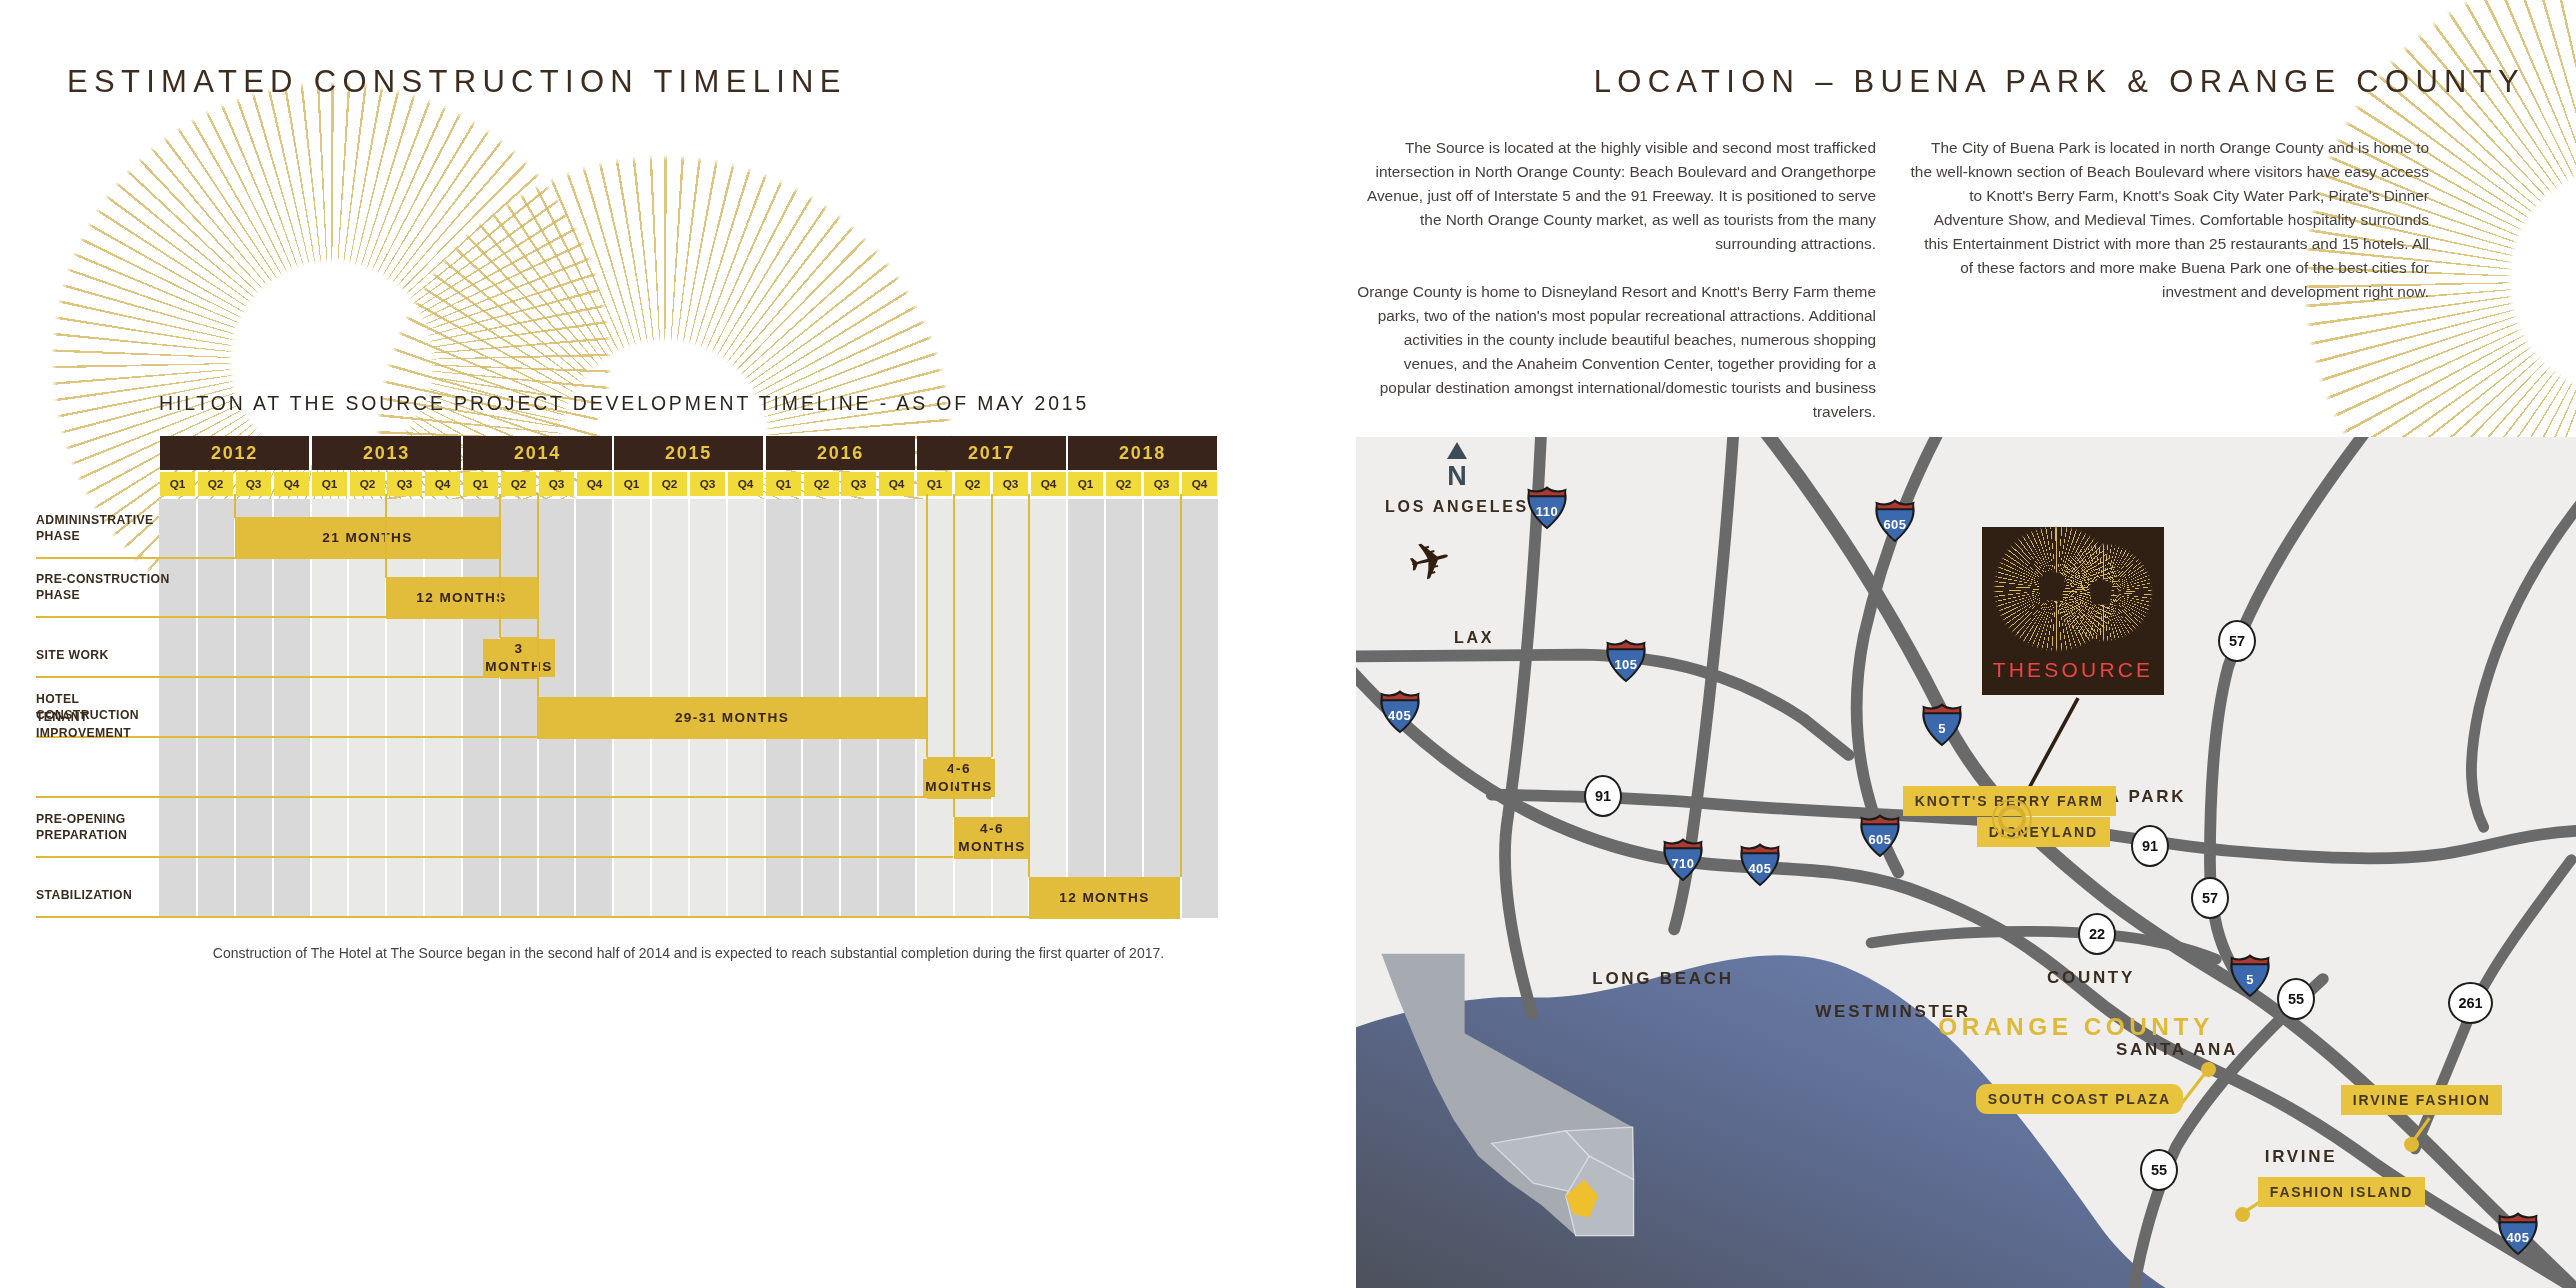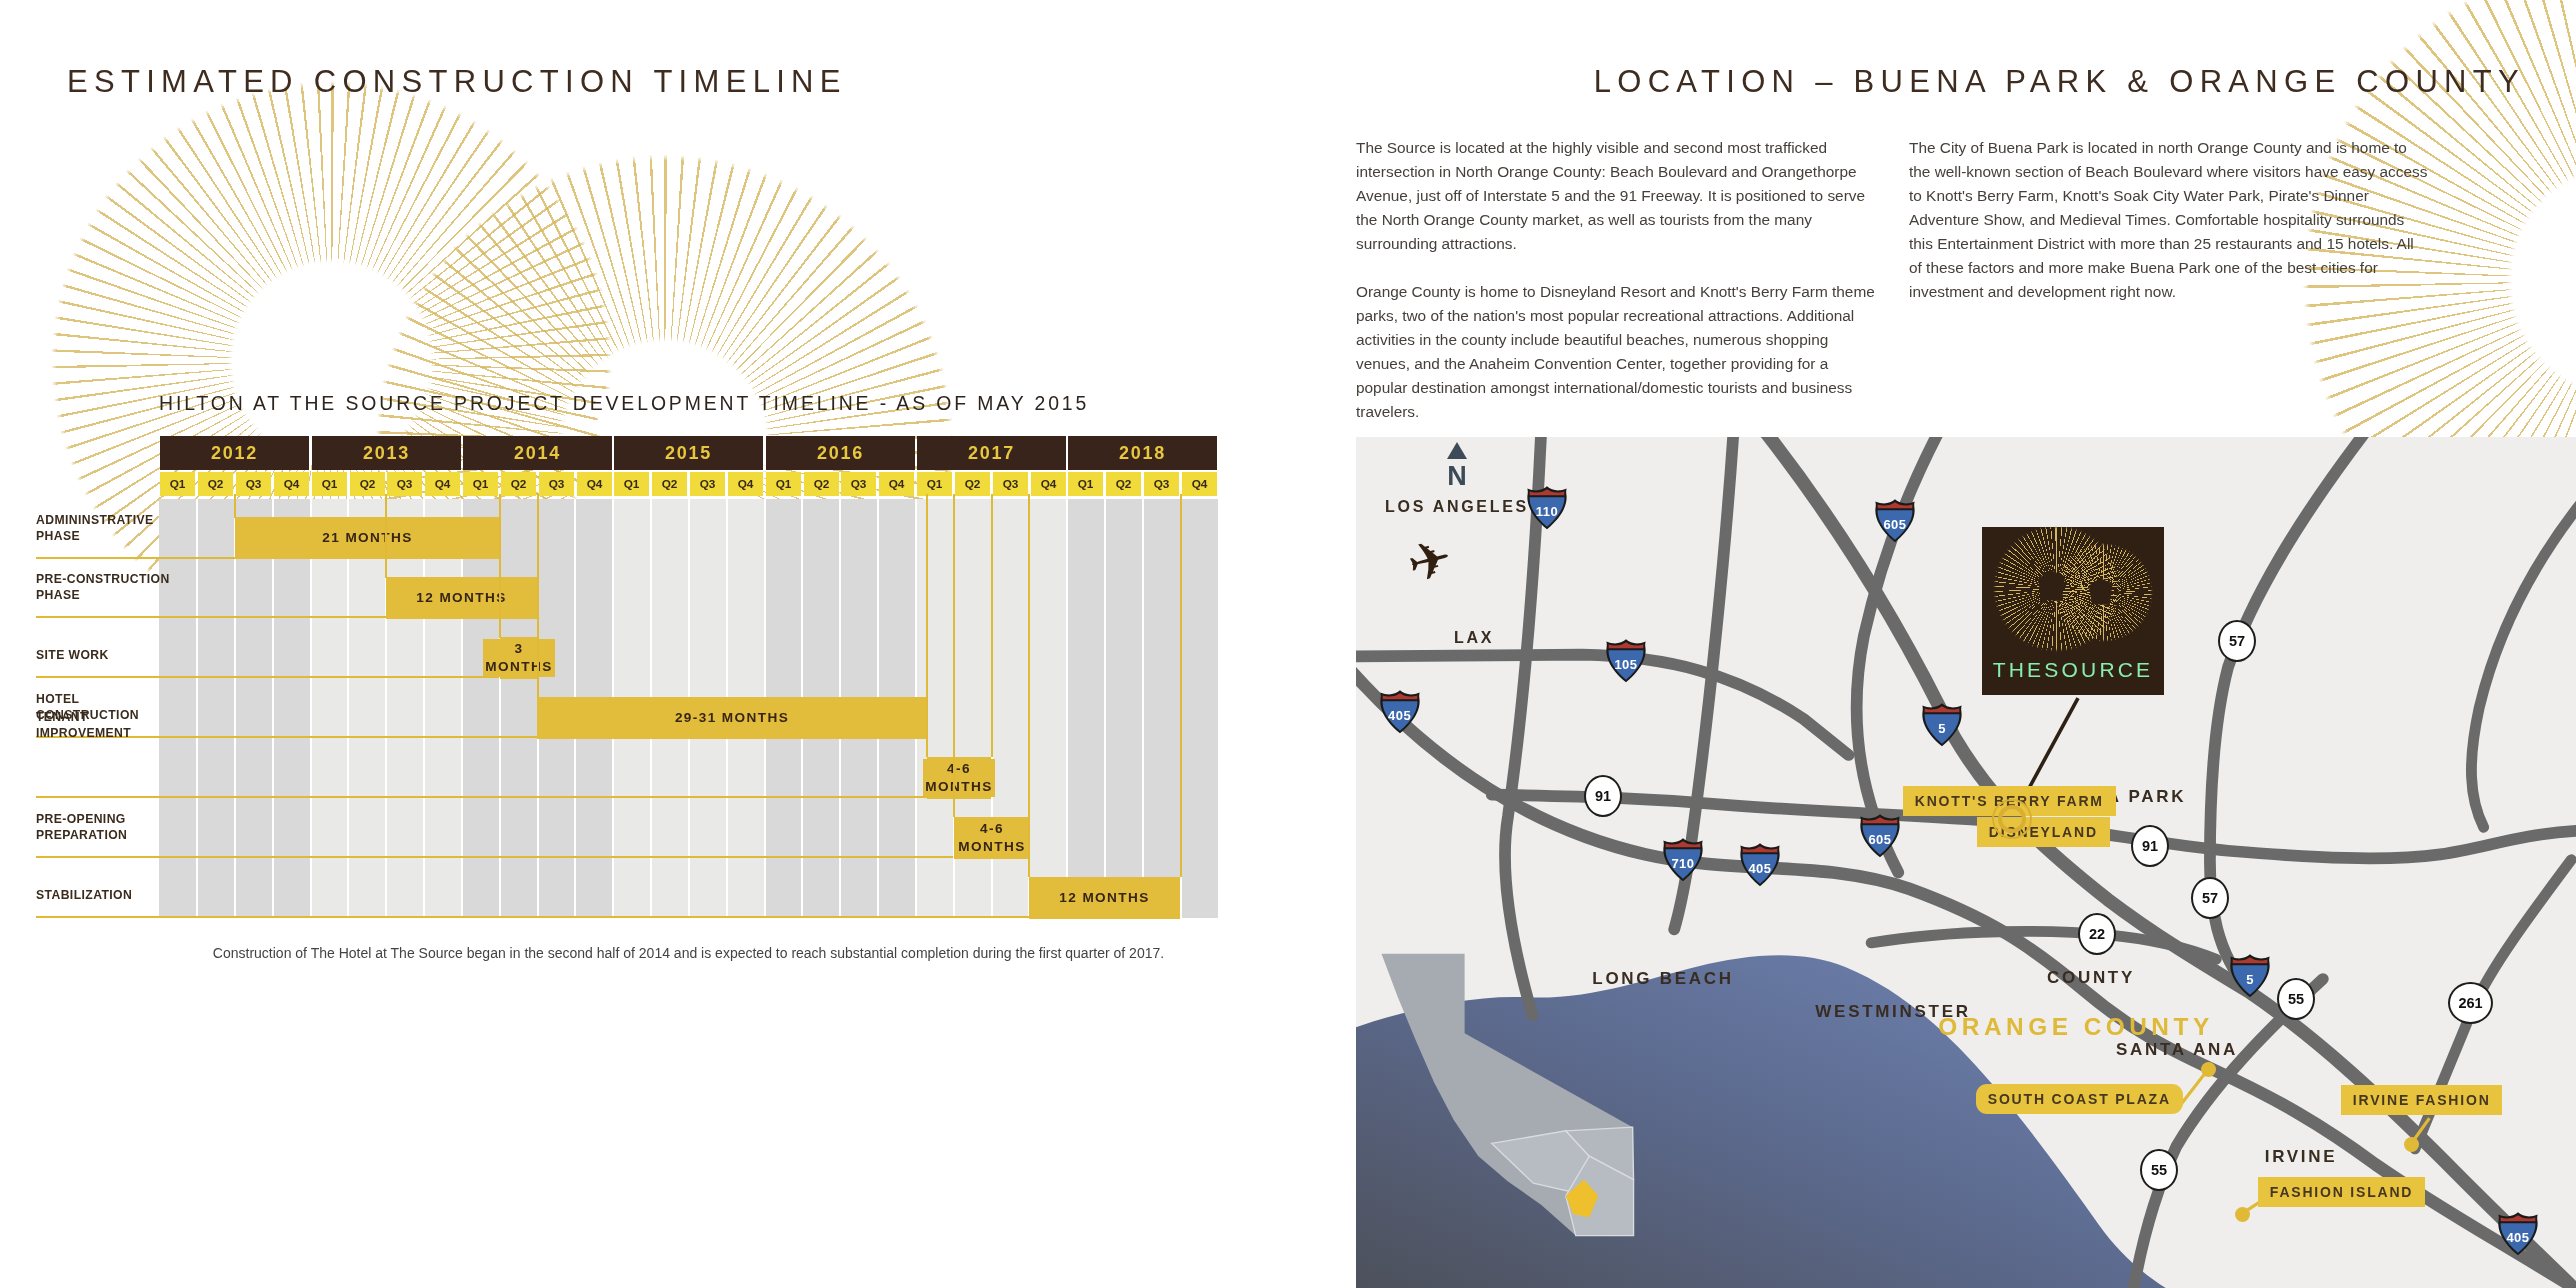--- a/index.html
+++ b/index.html
@@ -7,21 +7,21 @@
        font-family:"Liberation Sans", sans-serif;}
   
   .burst{position:absolute;border-radius:50%;
     background:repeating-conic-gradient(rgba(214,182,92,.8) 0deg .5deg, transparent .5deg 3.4deg);
     -webkit-mask:radial-gradient(closest-side, transparent 33%, #000 35% 92%, transparent 94%);
             mask:radial-gradient(closest-side, transparent 33%, #000 35% 92%, transparent 94%);
     z-index:0;}
   .pent{position:absolute;background:#fff;z-index:0;}
   
   .page-title{position:absolute;font-size:31px;font-weight:500;letter-spacing:6.3px;color:#3e2c20;white-space:nowrap;z-index:3;}
-  .bodycol{position:absolute;width:520px;font-size:15.4px;line-height:1.56;color:#46403a;z-index:3;}
+  .bodycol{position:absolute;width:520px;font-size:15.4px;line-height:1.56;color:#46403a;z-index:3;text-align:right;}
   .bodycol p{margin:0 0 23.5px 0;}
   .chart-title{position:absolute;left:159px;top:392px;font-size:19.4px;font-weight:500;letter-spacing:2.9px;color:#2d241e;z-index:3;white-space:nowrap;}
   .caption{position:absolute;left:159px;top:945px;width:1059px;text-align:center;font-size:14px;color:#434343;z-index:3;}
   
   #gantt{position:absolute;left:0;top:0;width:1288px;height:1288px;z-index:2;}
   #gantt > div{position:absolute;box-sizing:border-box;}
   .g-year{background:#38241a;color:#e8c63e;font-size:18px;font-weight:bold;letter-spacing:1.8px;display:flex;align-items:center;justify-content:center;}
   .g-q{background:#f0db3a;color:#392a17;font-size:11.8px;font-weight:bold;display:flex;align-items:center;justify-content:center;}
   .g-band-dark{background:#d9d9d9;}
   .g-band-light{background:#e9e9e8;}
@@ -47,21 +47,21 @@
   .compass{position:absolute;left:83px;top:5.4px;width:36px;text-align:center;z-index:4;}
   .compass-arrow{width:0;height:0;margin:0 auto;border-left:10px solid transparent;border-right:10px solid transparent;border-bottom:17px solid #3d4b58;}
   .compass-n{font-size:27px;font-weight:bold;color:#3d4b58;margin-top:1.8px;}
   .plane{position:absolute;left:52px;top:94px;font-size:52px;color:#31200f;transform:rotate(-14deg);z-index:4;}
   .src-logo{position:absolute;left:626px;top:90px;width:182px;height:168px;background:#302013;z-index:7;}
   .logo-burst{position:absolute;border-radius:50%;
     background:repeating-conic-gradient(rgba(224,192,98,.95) 0deg .8deg, transparent .8deg 4.6deg);
     -webkit-mask:radial-gradient(closest-side, transparent 18%, #000 20% 94%, transparent);
             mask:radial-gradient(closest-side, transparent 18%, #000 20% 94%, transparent);}
   .logo-pent{position:absolute;background:#302013;}
-  .logo-text{position:absolute;left:0;right:0;bottom:12.7px;text-align:center;color:#86efac;font-size:21px;letter-spacing:3.2px;font-weight:400;margin-top:28px;}
+  .logo-text{position:absolute;left:0;right:0;bottom:12.7px;text-align:center;color:#ef4444;font-size:21px;letter-spacing:3.2px;font-weight:400;margin-top:28px;}
   .target{position:absolute;left:636px;top:362px;width:40px;height:40px;border:2.3px solid #d8ae33;border-radius:50%;box-sizing:border-box;z-index:6;}
   .target-mid{position:absolute;inset:3.6px;border:4.5px solid #d8ae33;border-radius:50%;box-sizing:border-box;}
   .target-core{position:absolute;inset:11px;border-radius:50%;background:#2e2013;}
 </style>
 </head>
 <body>
 
 <div class="burst" style="left:33px;top:63px;width:597px;height:597px;"></div>
 <div class="burst" style="left:357px;top:136px;width:615px;height:615px;"></div>
 <div class="pent" style="left:274px;top:310px;width:116px;height:110px;clip-path:polygon(48% 0%,100% 22%,86% 100%,14% 96%,0% 26%);"></div>

